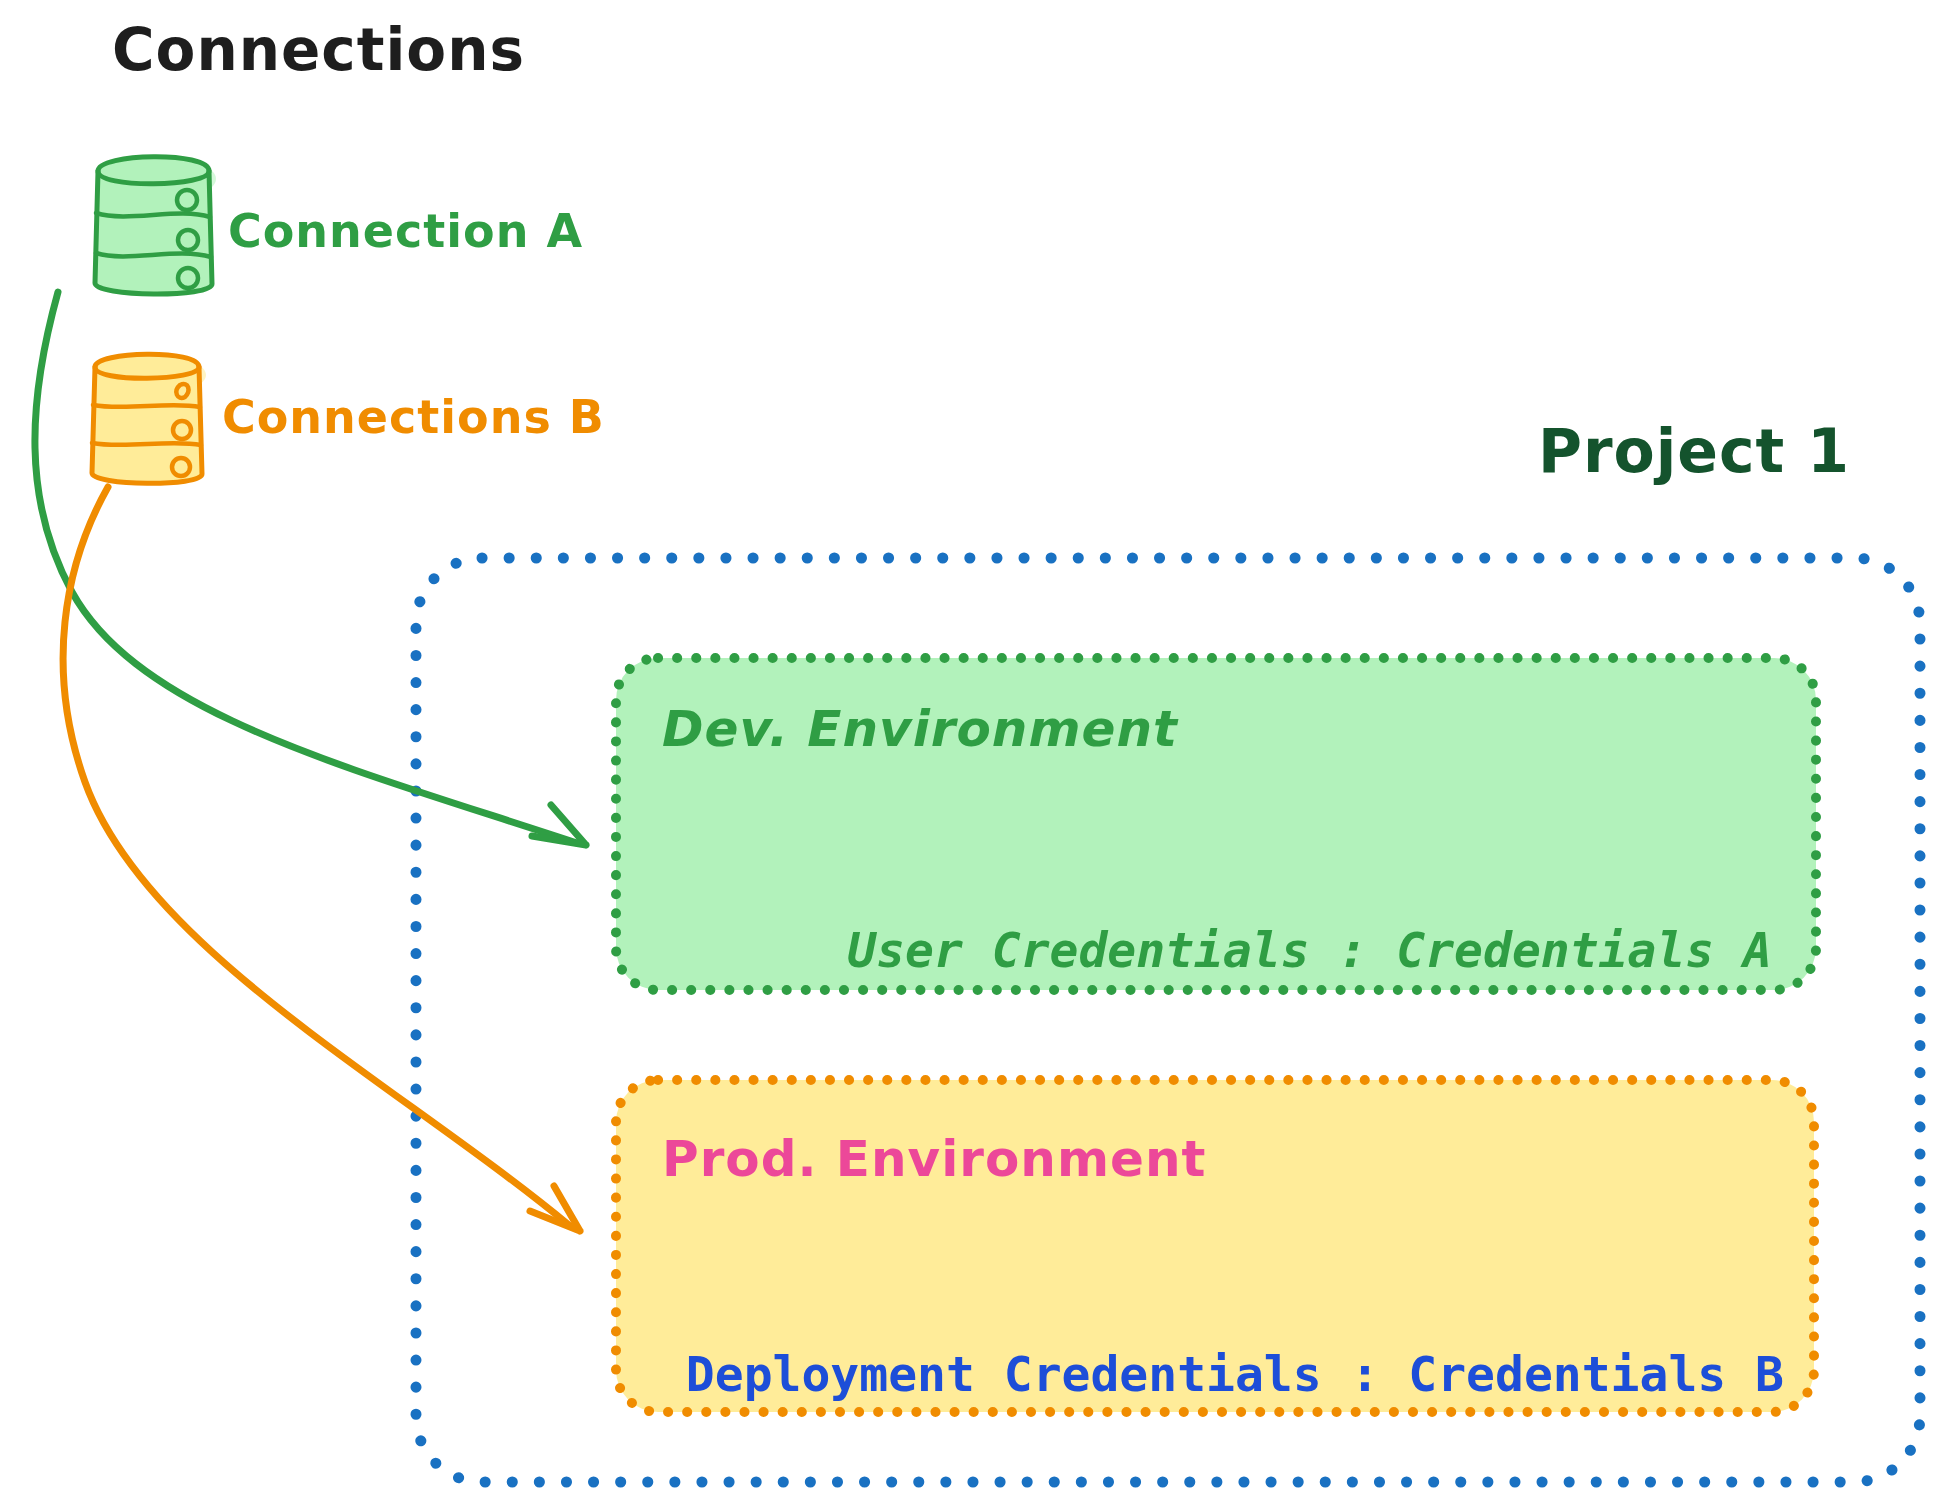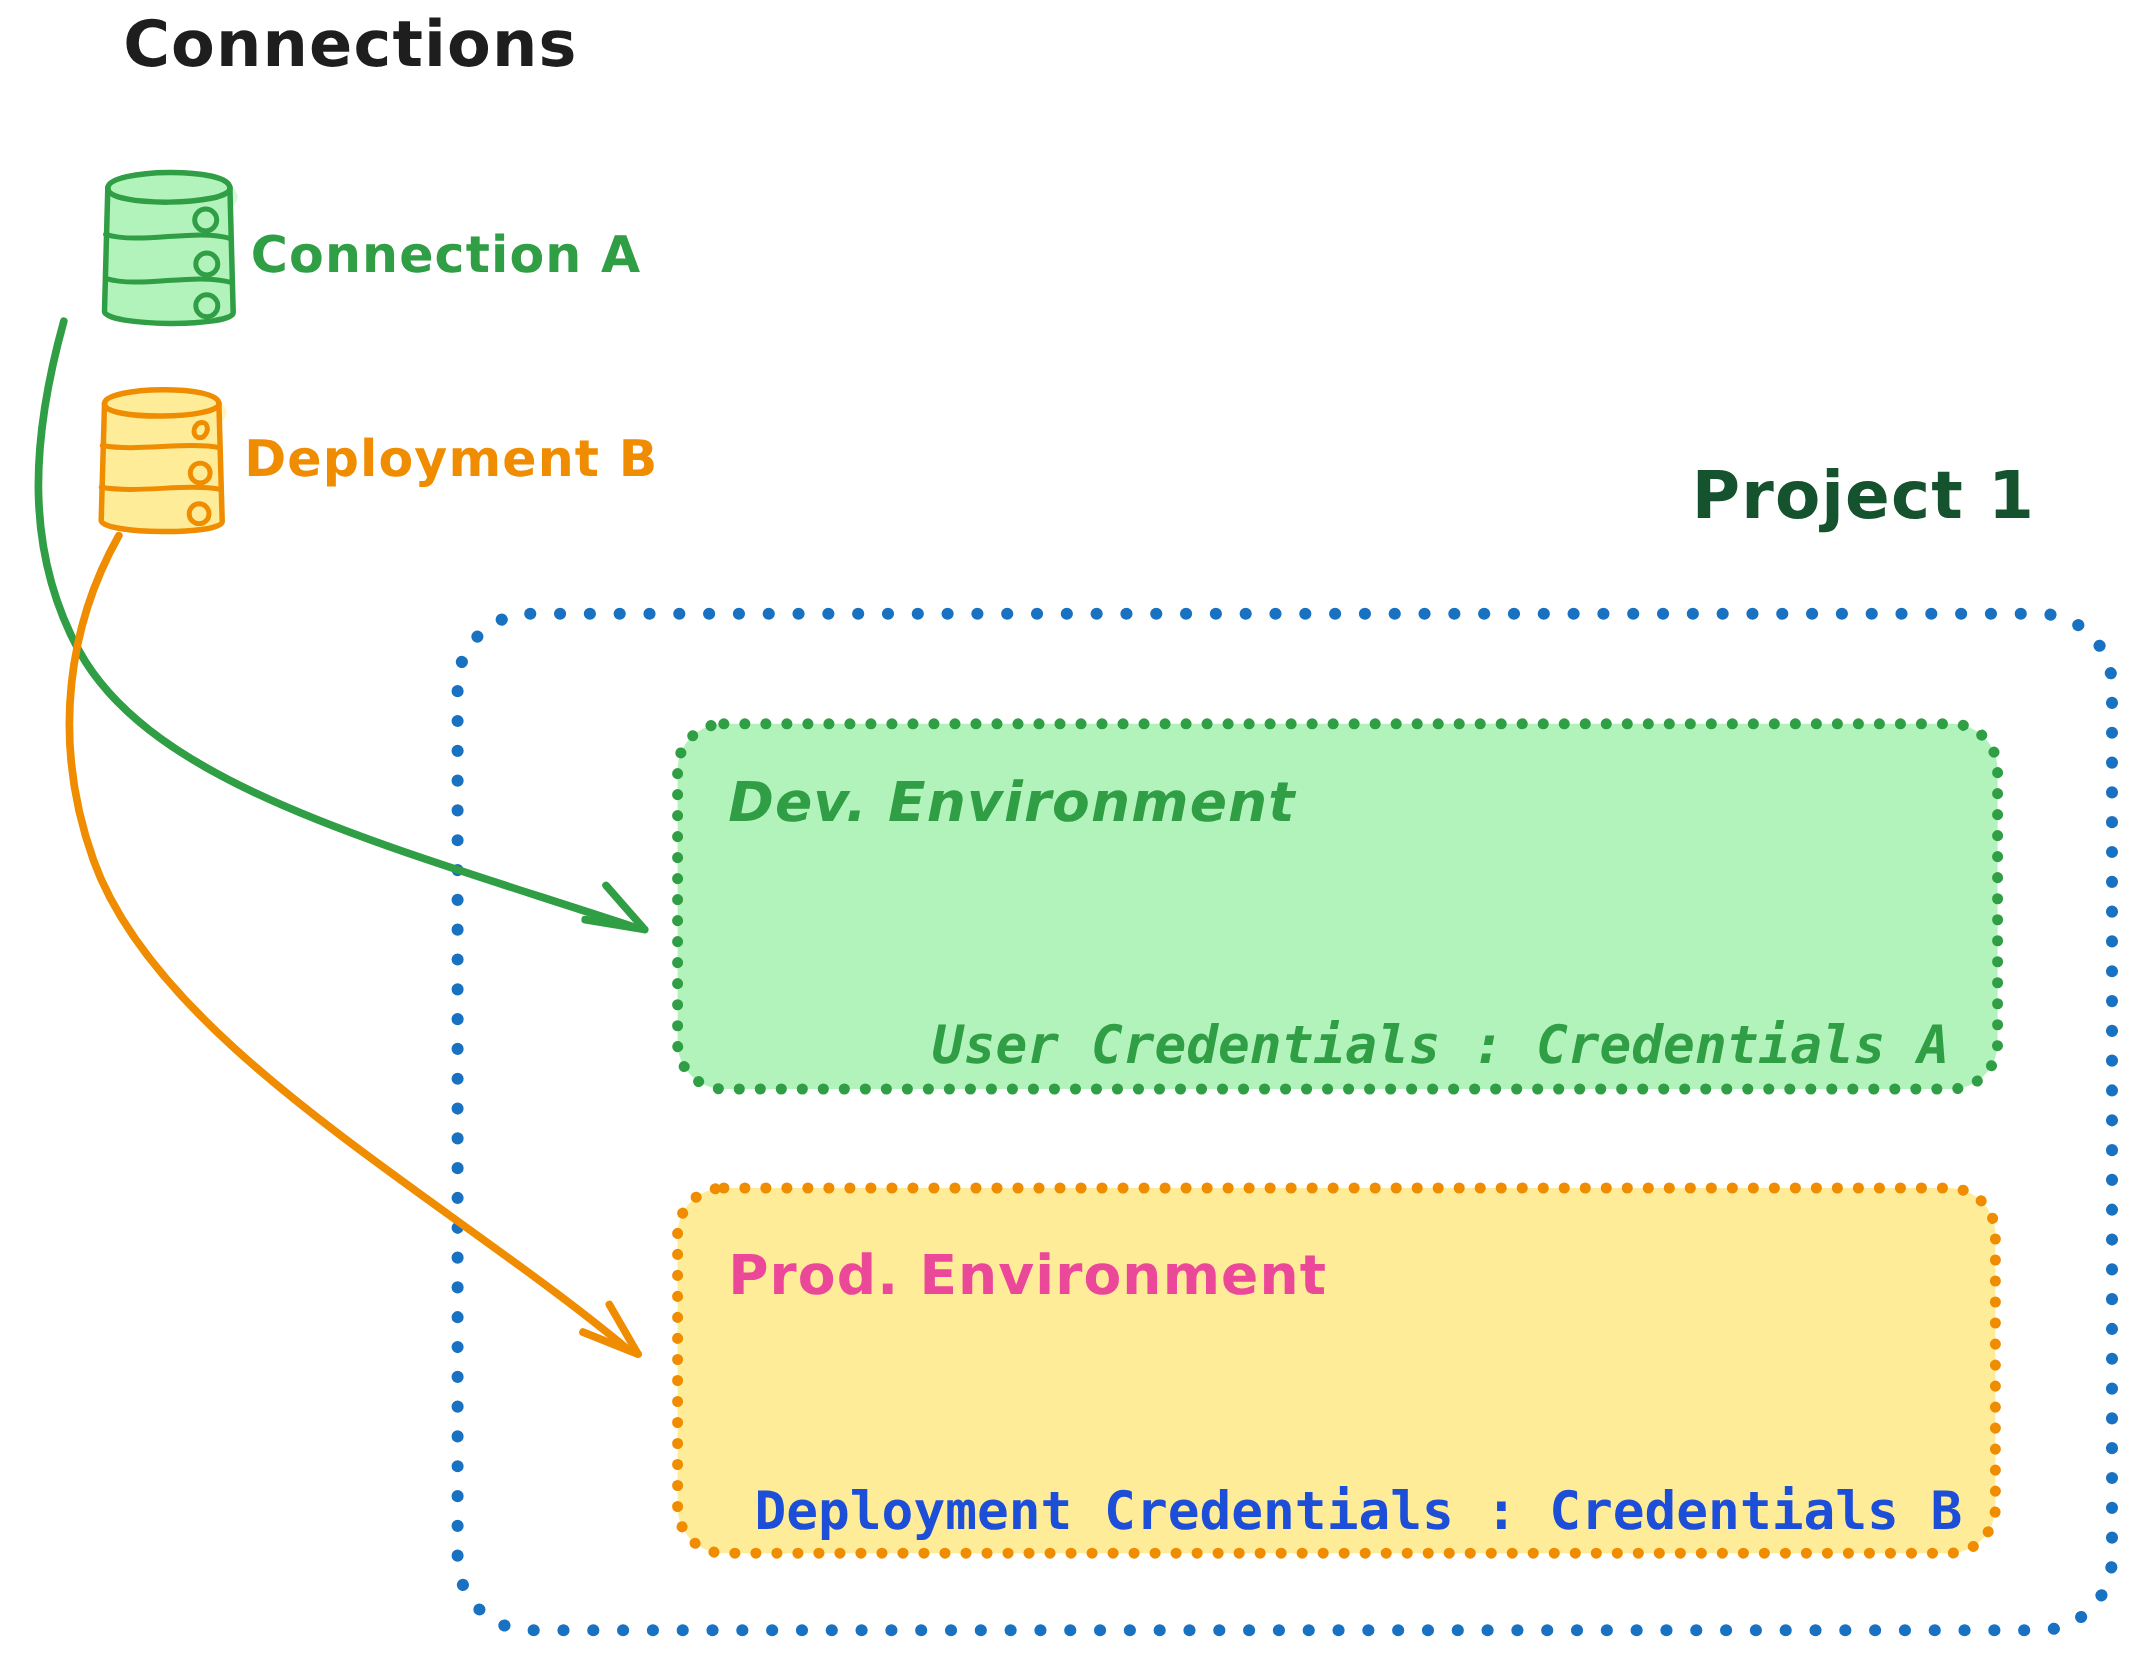--- a/index.html
+++ b/index.html
@@ -6,21 +6,21 @@
   .canvas{
     position:relative;
     width:1948px;height:1506px;
     background:#ffffff;
     overflow:hidden;
     font-family:"DejaVu Sans", sans-serif;
   }
   .abs{position:absolute;}
   .hand{font-weight:700;letter-spacing:1px;}
   .diagram-title{
-    left:112px;top:6px;
+    left:112px;top:16px;
     font-size:58px;color:#1e1e1e;
   }
   .conn-label{font-size:46px;white-space:nowrap;}
   .conn-a-label{left:228px;top:204px;color:#2f9e44;}
   .conn-b-label{left:222px;top:390px;color:#f08c00;}
   .project-label{
     left:1538px;top:416px;
     font-size:60px;color:#14532d;white-space:nowrap;
   }
   .env-heading{font-size:50px;white-space:nowrap;}
@@ -61,21 +61,21 @@
     <path d="M10,22 L7,128 C7,141 117,142 117,129 L114,22 Z" fill="#ffec99" stroke="none"></path>
     <path d="M10,22 C10,6 114,4 114,22 C115,36 9,38 10,22 Z" fill="#ffec99" stroke="#f08c00" stroke-width="5" stroke-linecap="round"></path>
     <path d="M10,22 L7,128 C7,141 117,142 117,129 L114,22" fill="none" stroke="#f08c00" stroke-width="5" stroke-linecap="round"></path>
     <path d="M8,60 C40,66 85,56 115,62" fill="none" stroke="#f08c00" stroke-width="4.5" stroke-linecap="round"></path>
     <path d="M7,98 C40,104 85,94 116,100" fill="none" stroke="#f08c00" stroke-width="4.5" stroke-linecap="round"></path>
     <path d="M95,40 C104,36 106,46 100,52 C92,56 88,46 95,40 Z" fill="none" stroke="#f08c00" stroke-width="4.5"></path>
     <circle cx="97" cy="85" r="9" fill="none" stroke="#f08c00" stroke-width="4.5"></circle>
     <circle cx="96" cy="122" r="9" fill="none" stroke="#f08c00" stroke-width="4.5"></circle>
   </svg>
 
-  <div class="abs hand conn-label conn-b-label">Deployment B</div>
+  <div class="abs hand conn-label conn-b-label">Connections B</div>
 
   <div class="abs hand project-label">Project 1</div>
 
   <div class="abs" style="left:410px;top:552px;width:1516px;height:936px;">
     <svg width="1516" height="936" viewBox="0 0 1516 936">
       <rect x="6" y="6" width="1504" height="924" rx="66" fill="none" stroke="#1971c2" stroke-width="11" stroke-dasharray="0.1 27" stroke-linecap="round"></rect>
     </svg>
   </div>
 
   <div class="abs" style="left:610px;top:652px;width:1212px;height:344px;font-style:italic;">

